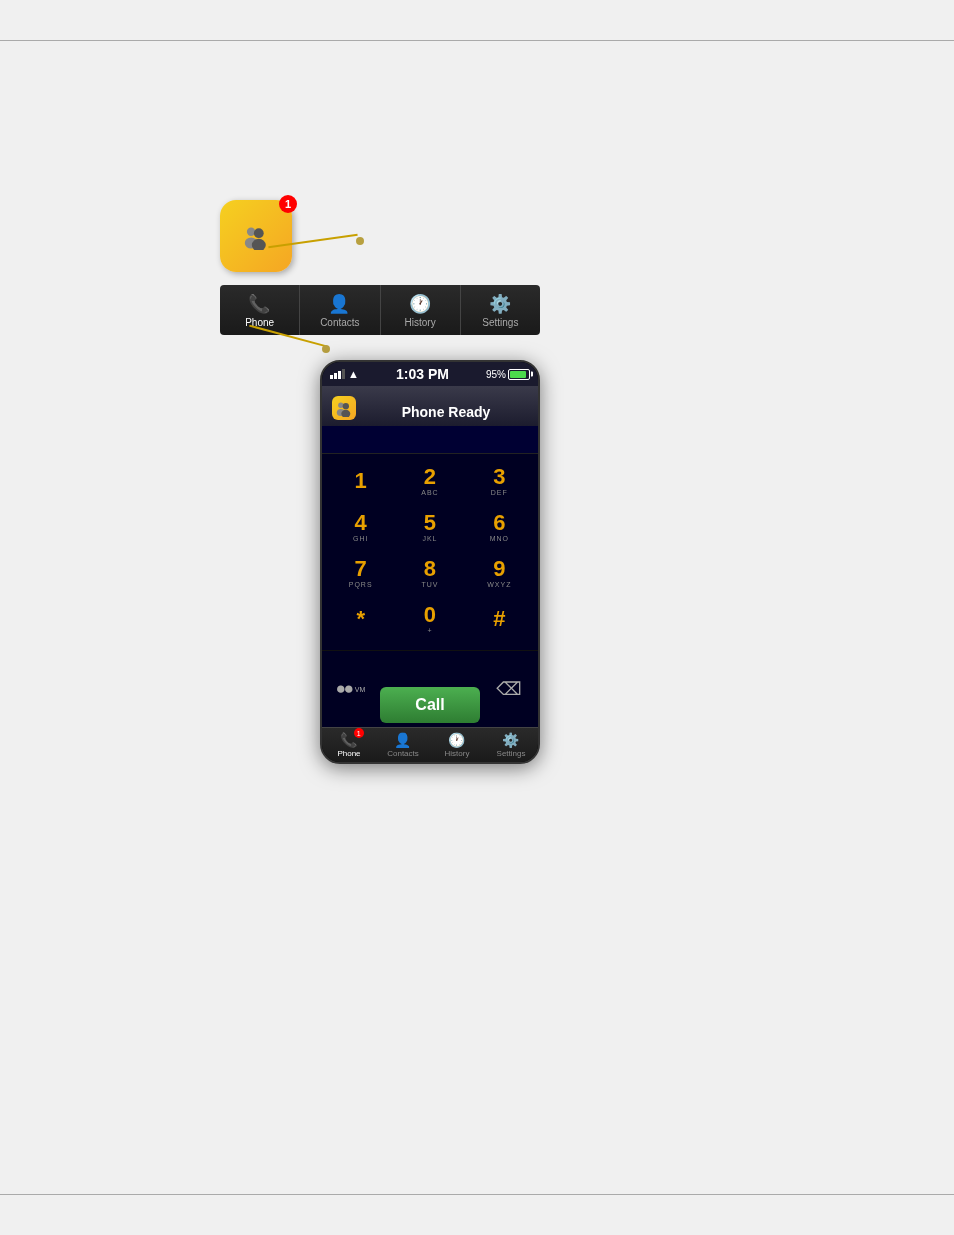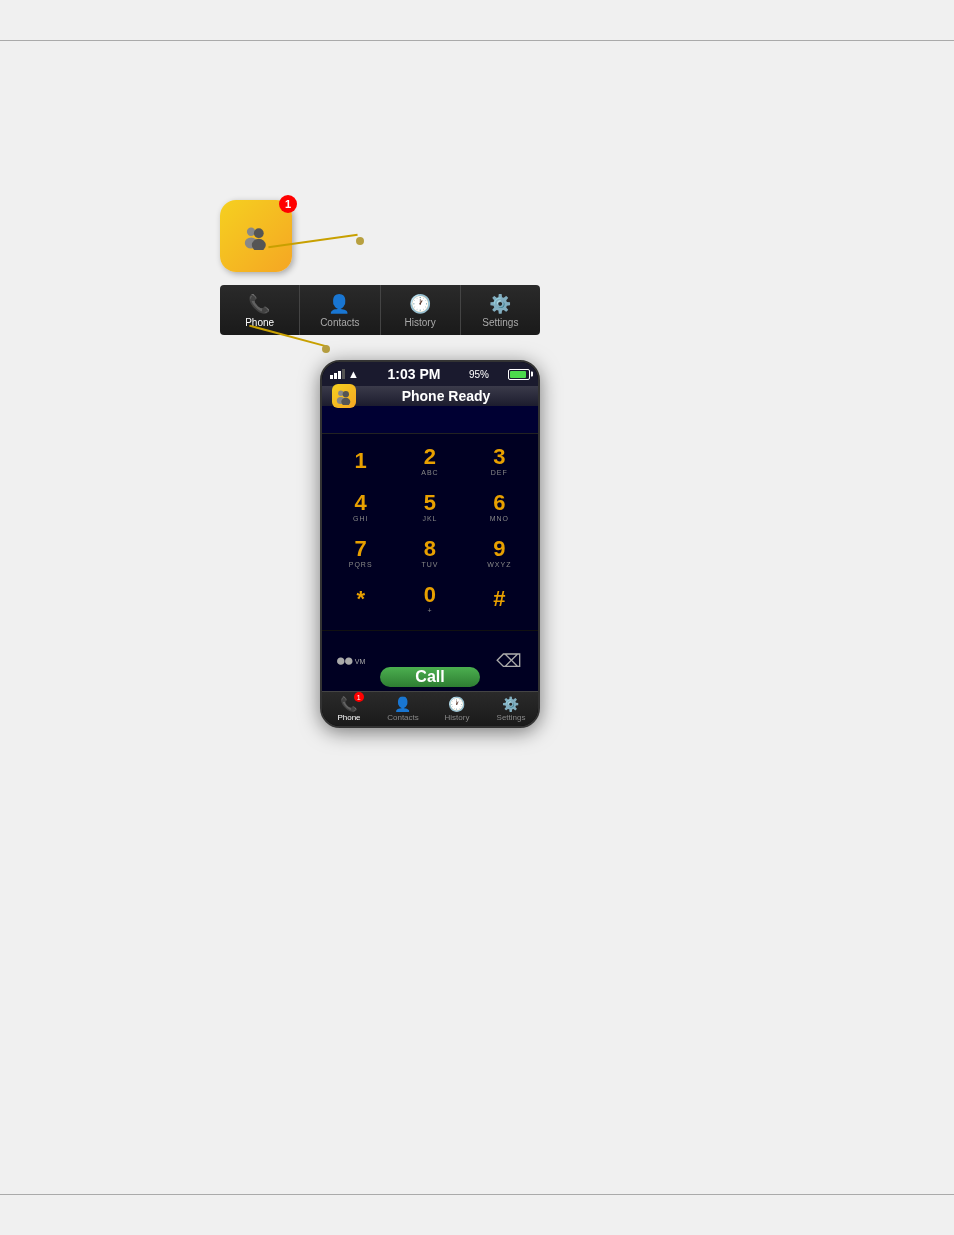--- a/index.html
+++ b/index.html
@@ -155,21 +155,21 @@
 
     .status-time {
       color: white;
       font-size: 14px;
       font-weight: bold;
     }
 
     .status-battery {
       display: flex;
       align-items: center;
-      gap: 19px;
+      gap: 2px;
       color: white;
       font-size: 10px;
       text-align: right;
     }
 
     .battery-icon {
       width: 22px;
       height: 11px;
       border: 1.5px solid white;
       border-radius: 2px;
@@ -195,23 +195,23 @@
       height: 100%;
       background: #4cd94c;
       border-radius: 1px;
       width: 90%;
     }
 
     
     .nav-bar {
       background: linear-gradient(180deg, #3a3a4a, #1c1c2e);
       display: flex;
-      align-items: center;
+      align-items: flex-end;
       padding: 6px 10px;
-      height: 20px;
+      height: 40px;
     }
 
     .nav-logo {
       width: 24px;
       height: 24px;
       background: linear-gradient(135deg, #f5d020, #f5a623);
       border-radius: 6px;
       display: flex;
       align-items: center;
       justify-content: center;
@@ -292,22 +292,22 @@
       justify-content: center;
       height: 36px;
       cursor: pointer;
       color: #aaa;
       font-size: 18px;
     }
 
     .call-btn {
       flex: 2;
       background: linear-gradient(180deg, #4caf50, #2e7d32);
-      border-radius: 12px;
-      height: 20px;
+      border-radius: 6px;
+      height: 36px;
       display: flex;
       align-items: center;
       justify-content: center;
       cursor: pointer;
       color: white;
       font-size: 16px;
       font-weight: bold;
       margin-top: 32px;
     }
 

